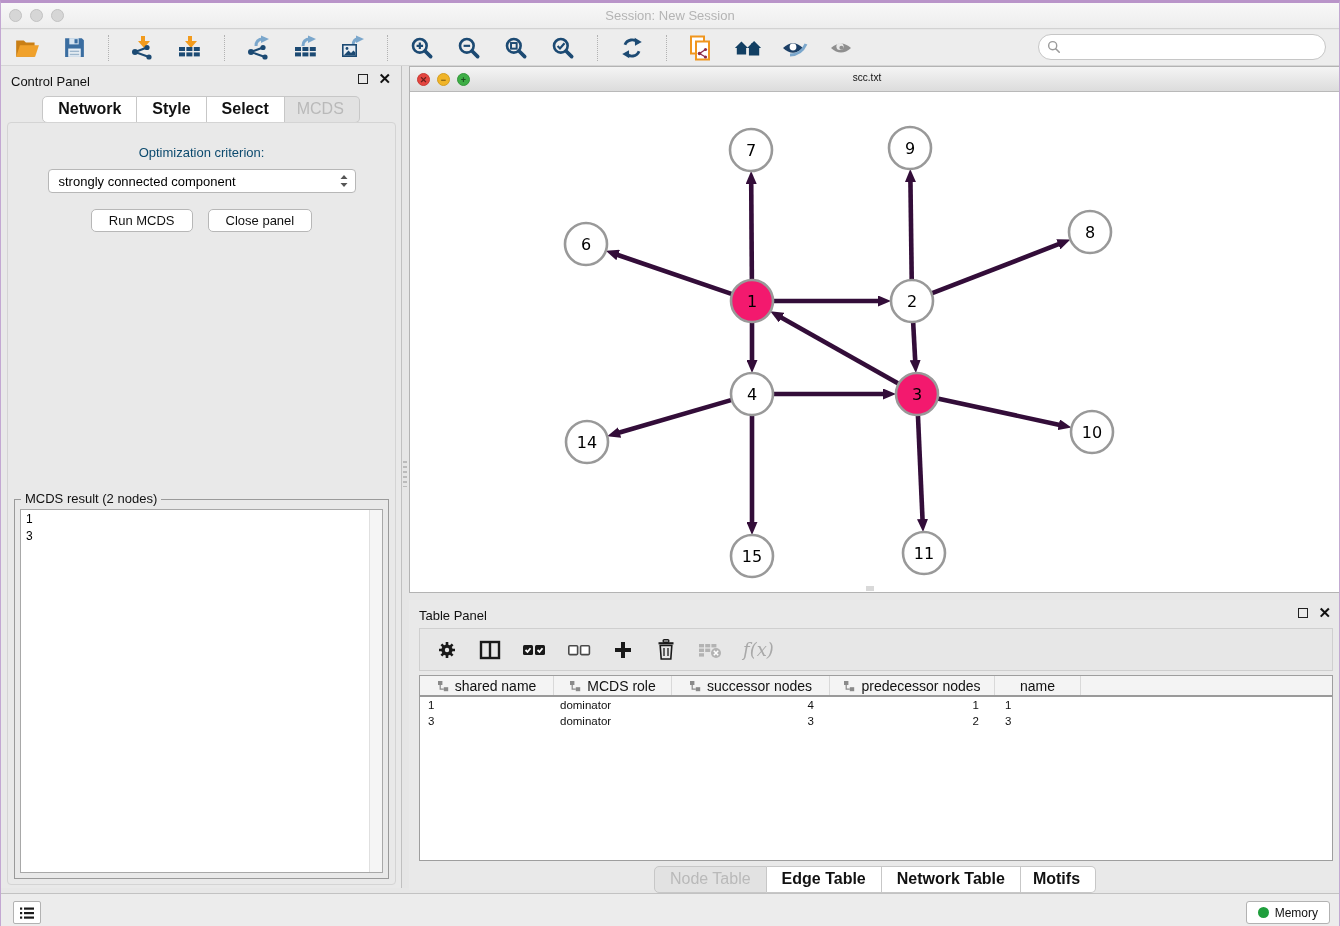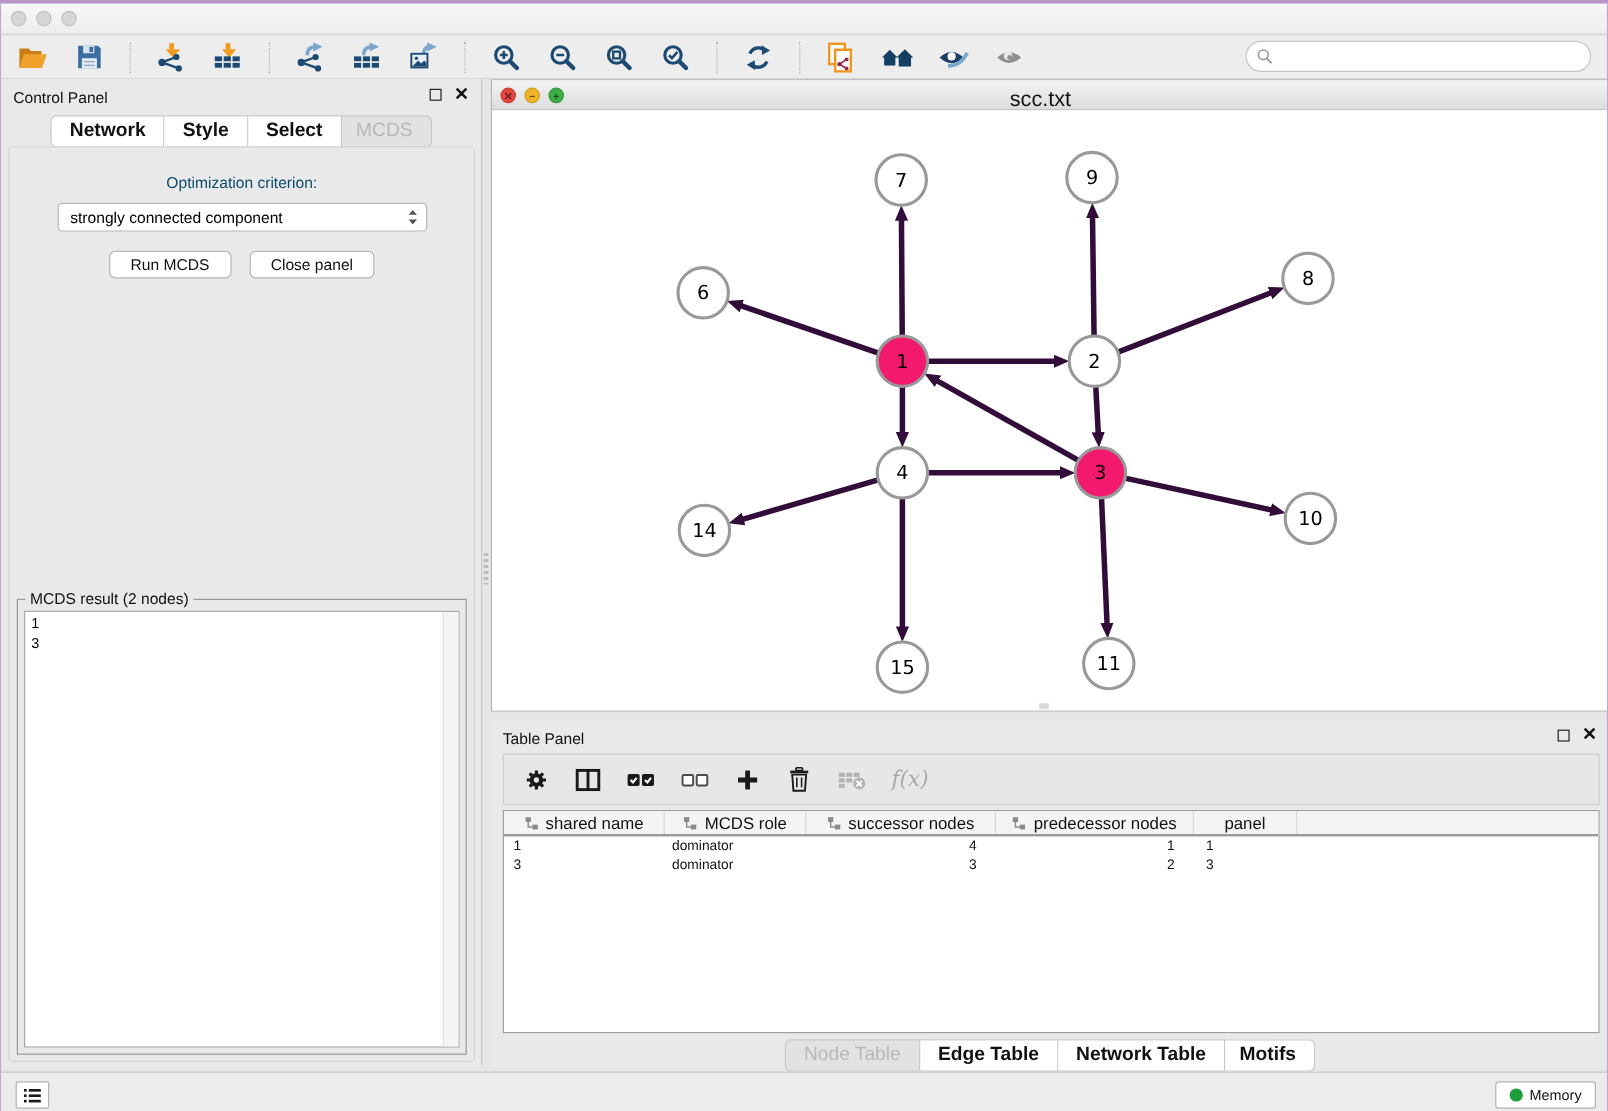--- a/index.html
+++ b/index.html
@@ -71,21 +71,21 @@
   .net-window { position:absolute; left:408px; top:63px; width:932px; height:527px;
     background:#fff; border:1px solid #b3b3b3; }
   .net-titlebar { position:relative; height:25px;
     background:linear-gradient(#f4f4f4,#dcdcdc); border-bottom:1px solid #b9b9b9; }
   .net-tl-group { position:absolute; left:7px; top:6px; display:flex; gap:7px; }
   .ntl { width:13px; height:13px; border-radius:50%; font-size:9px; font-weight:bold;
     display:flex; align-items:center; justify-content:center; color:rgba(0,0,0,.55); }
   .ntl-close { background:#e4453f; border:1px solid #c93b35; }
   .ntl-min { background:#f0b428; border:1px solid #d49e20; }
   .ntl-max { background:#3eae46; border:1px solid #35973c; }
-  .net-title { position:absolute; left:0; right:16px; top:5px; text-align:center; font-size:18px; color:#111; }
+  .net-title { position:absolute; left:0; right:16px; top:5px; text-align:center; font-size:10px; color:#111; }
   .net-canvas { position:relative; width:930px; height:500px; background:#fff; overflow:hidden; }
   .net-resize-dot { position:absolute; left:456px; bottom:1px; width:8px; height:5px; background:#d9d9d9; }
   .graph-node-label { font-family:"DejaVu Sans",sans-serif; font-size:16px; fill:#000; }
   
   .table-panel { position:absolute; left:408px; top:597px; width:932px; height:290px; background:#e9e9e9; }
   .tp-toolbar { position:absolute; left:10px; right:8px; top:28px; height:43px;
     background:#e7e7e7; border:1px solid #cfcfcf; display:flex; align-items:center;
     gap:21px; padding-left:16px; }
   .tp-icon { display:flex; align-items:center; justify-content:center; min-width:22px; height:24px; }
   .fx { font-family:"DejaVu Serif", serif; font-style:italic; font-size:18px; color:#a9a9a9; }
@@ -111,20 +111,21 @@
 <body>
 
 <div class="window">
 
   <div class="titlebar">
     <div class="tl-group">
       <span class="tl"></span>
       <span class="tl"></span>
       <span class="tl"></span>
     </div>
+    <div class="win-title">Session: New Session</div>
   </div>
 
   <div class="toolbar">
     <div class="tb-icons">
       <span class="tb-icon">
         <svg width="26" height="26" viewBox="0 0 24 24">
             <path d="M2 5h7l2 2h8v13H2z" fill="#c97f16"></path>
             <path d="M2 20 L5.5 9.5 H23 L19.5 20z" fill="#f0a12b"></path>
           </svg>
       </span>
@@ -494,21 +495,21 @@
           </div>
           <div class="th" style="width: 165px;">
             <svg width="12" height="12" viewBox="0 0 12 12">
               <rect x="1" y="1" width="4.4" height="4" fill="#8a8a8a"></rect>
               <rect x="6.8" y="7.2" width="4.4" height="4" fill="#8a8a8a"></rect>
               <path d="M3.2 5 V9.2 H6.8" stroke="#8a8a8a" stroke-width="1.2" fill="none"></path>
             </svg>
             <span>predecessor nodes</span>
           </div>
           <div class="th" style="width: 86px;">
-            <span>panel</span>
+            <span>name</span>
           </div>
         </div>
       <div id="table-body">
           <div class="tr">
             <div class="td" style="width: 134px; text-align: left; padding: 0px 0px 0px 8px;">1</div>
             <div class="td" style="width: 118px; text-align: left; padding: 0px 0px 0px 6px;">dominator</div>
             <div class="td" style="width: 158px; text-align: right; padding: 0px 16px 0px 0px;">4</div>
             <div class="td" style="width: 165px; text-align: right; padding: 0px 16px 0px 0px;">1</div>
             <div class="td" style="width: 86px; text-align: left; padding: 0px 0px 0px 10px;">1</div>
           </div>

